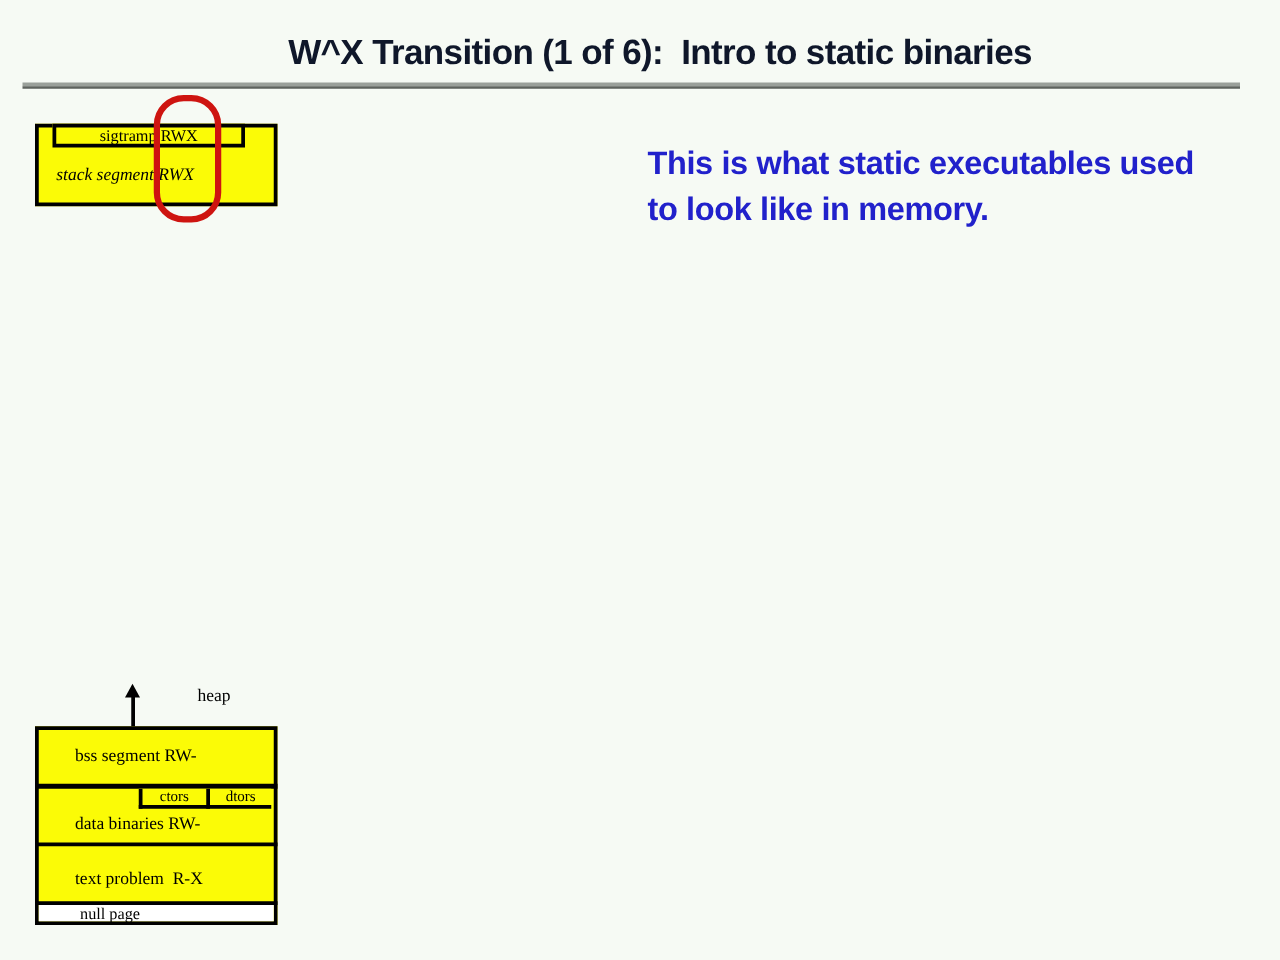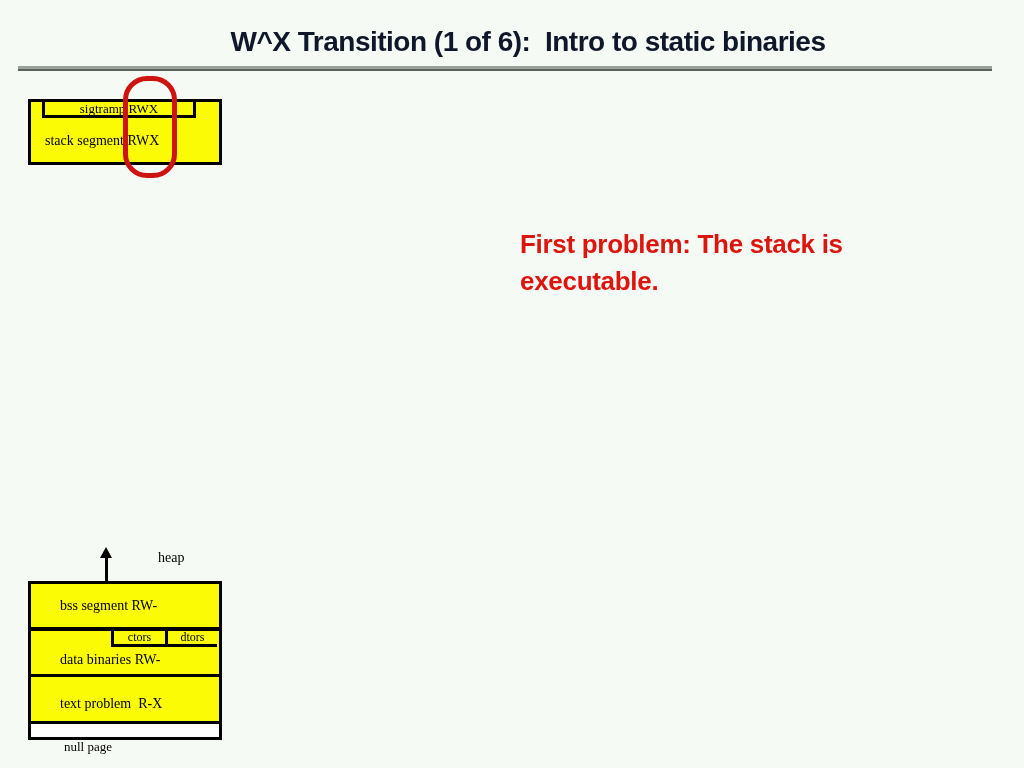--- a/index.html
+++ b/index.html
@@ -35,21 +35,21 @@
   .stack-box{
     position:absolute;left:28px;top:99px;width:194px;height:66px;
     background:var(--yellow,#fbfb06);border:3px solid #000;box-sizing:border-box;
   }
   .sigtramp-box{
     position:absolute;left:42px;top:99px;width:154px;height:19px;
     background:var(--yellow,#fbfb06);border:3px solid #000;box-sizing:border-box;
     display:flex;align-items:center;justify-content:center;
     font-size:13px;
   }
-  .stack-label{position:absolute;left:45px;top:134px;font-size:14px;}
+  .stack-label{position:absolute;left:45px;top:134px;font-size:14px;font-style:italic;}
   .rwx-circle{
     position:absolute;left:123px;top:76px;width:54px;height:102px;
     border:5px solid var(--accent-red,#ce1410);border-radius:24px;
     box-sizing:border-box;background:transparent;z-index:5;
   }
 
   
   .comic-par{
     position:absolute;width:452px;
     font-family:"Liberation Sans",sans-serif;
@@ -85,38 +85,38 @@
     border-style:solid;border-color:#000;border-width:0 0 3px 0;
     display:flex;align-items:center;justify-content:center;font-size:12px;
   }
   .data-label{position:absolute;left:60px;top:653px;font-size:14px;}
   .div2{position:absolute;left:28px;top:674px;width:194px;height:3px;background:#000;}
   .text-label{position:absolute;left:60px;top:697px;font-size:14px;}
   .div3{position:absolute;left:28px;top:721px;width:194px;height:3px;background:#000;}
   .null-band{
     position:absolute;left:31px;top:724px;width:188px;height:13px;background:#ffffff;
   }
-  .null-label{position:absolute;left:64px;top:724px;font-size:13px;line-height:13px;margin-top:16px;}
+  .null-label{position:absolute;left:64px;top:724px;font-size:13px;line-height:13px;}
 </style>
 </head>
 <body>
 
 <div class="slide">
 
   <div class="title">W^X Transition (1 of 6):  Intro to static binaries</div>
   <div class="rule"></div>
 
   <div class="stack-box"></div>
   <div class="sigtramp-box serif-label">
     <span>sigtramp RWX</span>
   </div>
   <div class="stack-label serif-label">stack segment RWX</div>
   <div class="rwx-circle"></div>
 
-  <div class="comic-par red-par">First problem: The stack is executable.</div>
+  <div class="comic-par blue-par">This is what static executables used to look like in memory.</div>
 
   <div class="heap-arrow-head"></div>
   <div class="heap-arrow-shaft"></div>
   <div class="heap-label serif-label">heap</div>
 
   <div class="mem-box"></div>
   <div class="bss-label serif-label">bss segment RW-</div>
   <div class="div1"></div>
   <div class="ctors-box serif-label">
     <span>ctors</span>

